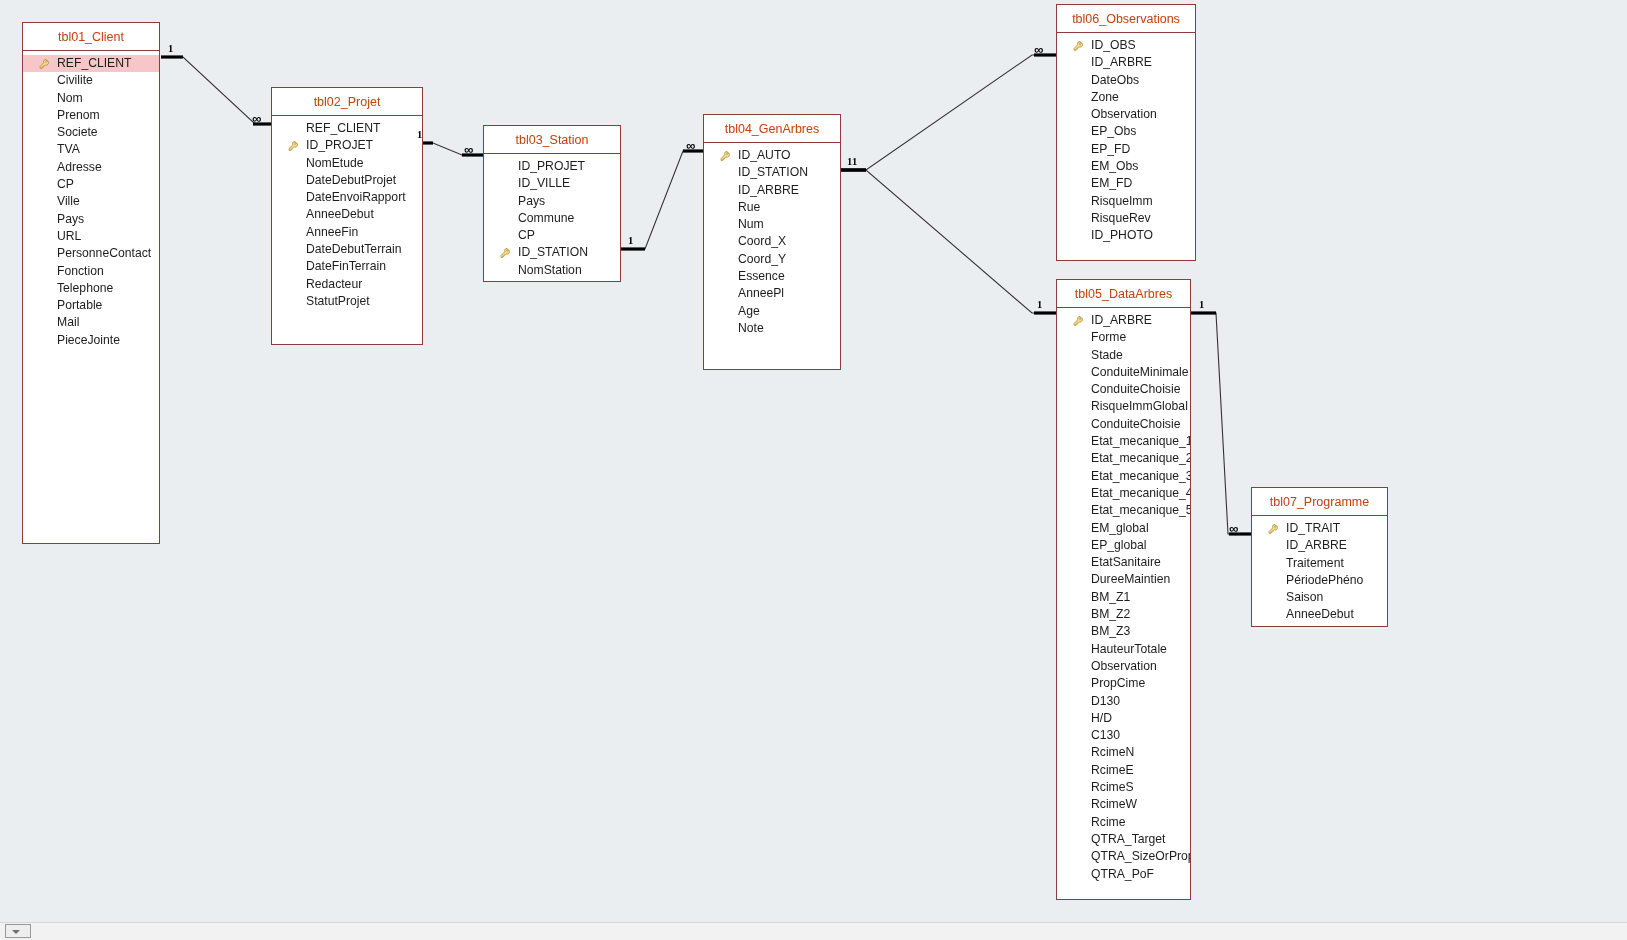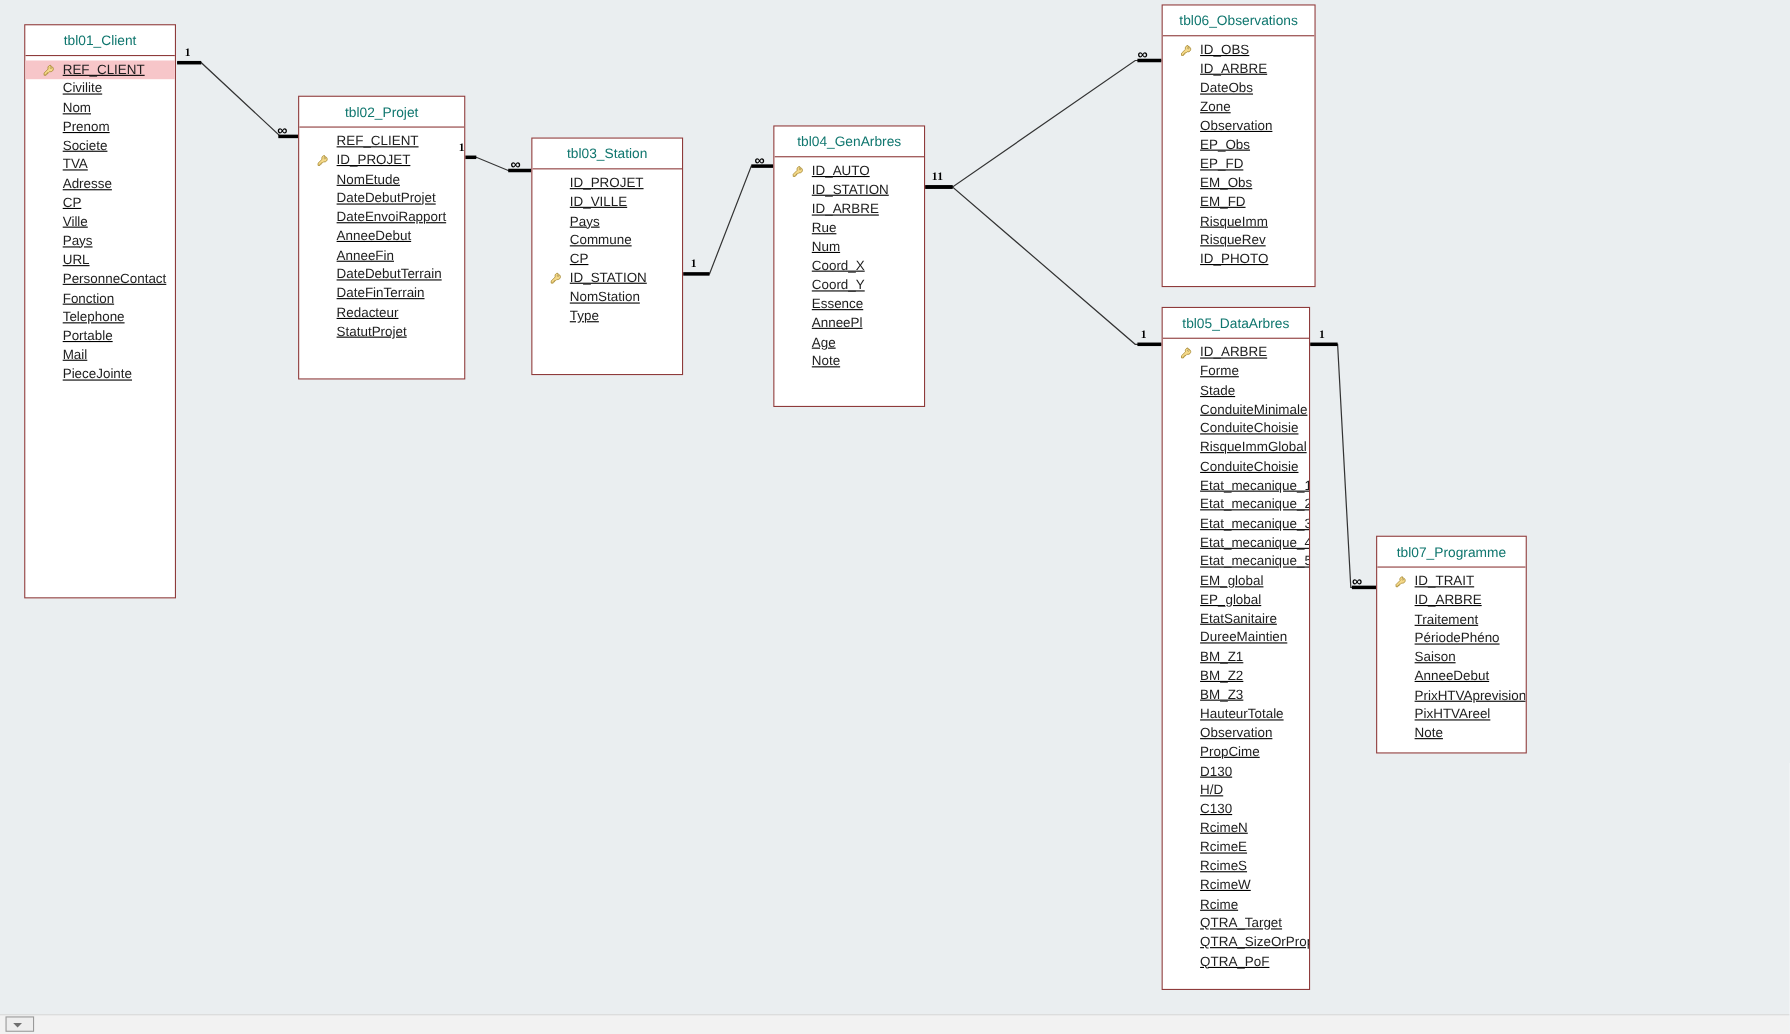--- a/index.html
+++ b/index.html
@@ -25,29 +25,28 @@
   .table-box {
     position: absolute;
     background: #ffffff;
     border: 1px solid #8e3b3b;
     box-sizing: border-box;
     overflow: hidden;
   }
   .tbl-title {
     text-align: center;
     font-size: 12.5px;
-    color: #0f766e;
+    color: #c2410c;
     padding: 7px 4px 6px 4px;
     border-bottom: 1px solid #8e3b3b;
     white-space: nowrap;
     overflow: hidden;
   }
   .field-list {
     padding: 4px 0 0 0;
-    text-decoration: underline;
   }
   .field {
     position: relative;
     height: 17.3px;
     line-height: 17.3px;
     font-size: 12.2px;
     color: #1d1d1d;
     padding-left: 34px;
     white-space: nowrap;
     overflow: hidden;
@@ -187,21 +186,21 @@
           <div class="field"><span>DateDebutProjet</span></div>
           <div class="field"><span>DateEnvoiRapport</span></div>
           <div class="field"><span>AnneeDebut</span></div>
           <div class="field"><span>AnneeFin</span></div>
           <div class="field"><span>DateDebutTerrain</span></div>
           <div class="field"><span>DateFinTerrain</span></div>
           <div class="field"><span>Redacteur</span></div>
           <div class="field"><span>StatutProjet</span></div>
         </div>
       </div>
-      <div class="table-box" style="left: 483px; top: 125px; width: 138px; height: 216px;">
+      <div class="table-box" style="left: 483px; top: 125px; width: 138px; height: 157px;">
         <div class="tbl-title">tbl03_Station</div>
         <div class="field-list">
           <div class="field"><span>ID_PROJET</span></div>
           <div class="field"><span>ID_VILLE</span></div>
           <div class="field"><span>Pays</span></div>
           <div class="field"><span>Commune</span></div>
           <div class="field"><span>CP</span></div>
           <div class="field pk"><svg class="keyicon" viewBox="0 0 16 16" xmlns="http://www.w3.org/2000/svg">
               <path d="M10.2 1.2c-2.0 0-3.6 1.6-3.6 3.6 0 .5.1 1 .3 1.4L1.6 11.5v2.9h2.6v-1.6h1.7v-1.7h1.6l1.6-1.6c.35.13.73.2 1.1.2 2.0 0 3.6-1.6 3.6-3.6s-1.6-3.6-3.6-3.6z" fill="#f5d98a" stroke="#9a7b1e" stroke-width="0.9" stroke-linejoin="round"></path>
               <circle cx="10.6" cy="4.6" r="1.0" fill="#ffffff" stroke="#9a7b1e" stroke-width="0.8"></circle>
@@ -283,21 +282,21 @@
           <div class="field"><span>Observation</span></div>
           <div class="field"><span>EP_Obs</span></div>
           <div class="field"><span>EP_FD</span></div>
           <div class="field"><span>EM_Obs</span></div>
           <div class="field"><span>EM_FD</span></div>
           <div class="field"><span>RisqueImm</span></div>
           <div class="field"><span>RisqueRev</span></div>
           <div class="field"><span>ID_PHOTO</span></div>
         </div>
       </div>
-      <div class="table-box" style="left: 1251px; top: 487px; width: 137px; height: 198px;">
+      <div class="table-box" style="left: 1251px; top: 487px; width: 137px; height: 140px;">
         <div class="tbl-title">tbl07_Programme</div>
         <div class="field-list">
           <div class="field pk"><svg class="keyicon" viewBox="0 0 16 16" xmlns="http://www.w3.org/2000/svg">
               <path d="M10.2 1.2c-2.0 0-3.6 1.6-3.6 3.6 0 .5.1 1 .3 1.4L1.6 11.5v2.9h2.6v-1.6h1.7v-1.7h1.6l1.6-1.6c.35.13.73.2 1.1.2 2.0 0 3.6-1.6 3.6-3.6s-1.6-3.6-3.6-3.6z" fill="#f5d98a" stroke="#9a7b1e" stroke-width="0.9" stroke-linejoin="round"></path>
               <circle cx="10.6" cy="4.6" r="1.0" fill="#ffffff" stroke="#9a7b1e" stroke-width="0.8"></circle>
             </svg><span>ID_TRAIT</span></div>
           <div class="field"><span>ID_ARBRE</span></div>
           <div class="field"><span>Traitement</span></div>
           <div class="field"><span>PériodePhéno</span></div>
           <div class="field"><span>Saison</span></div>

